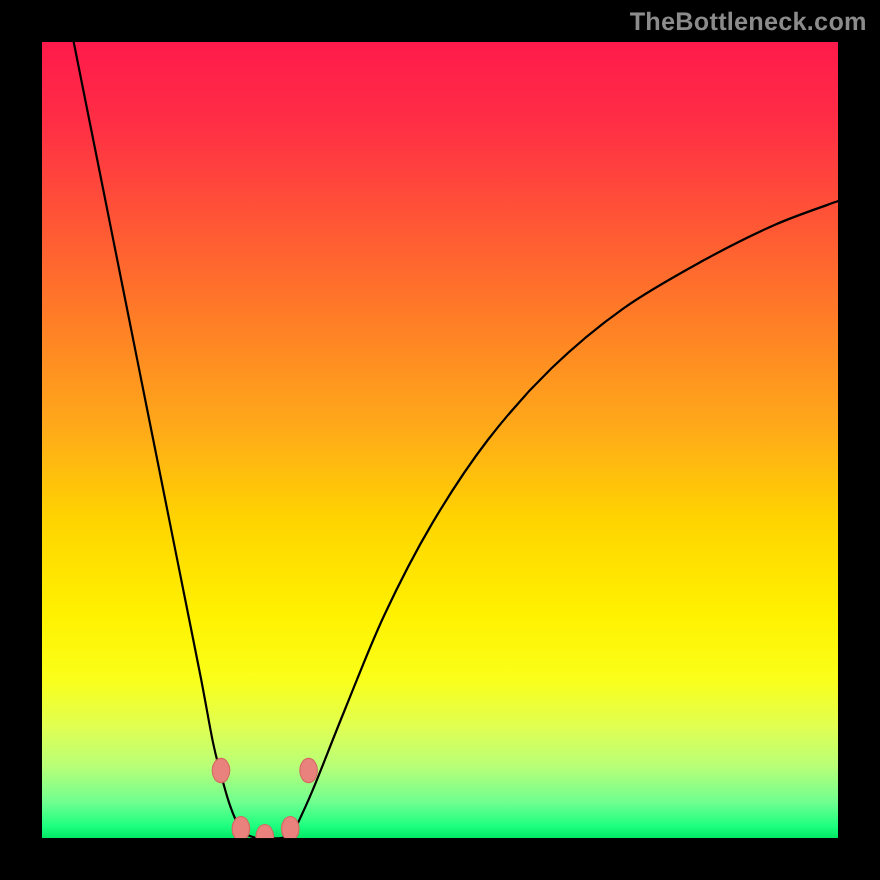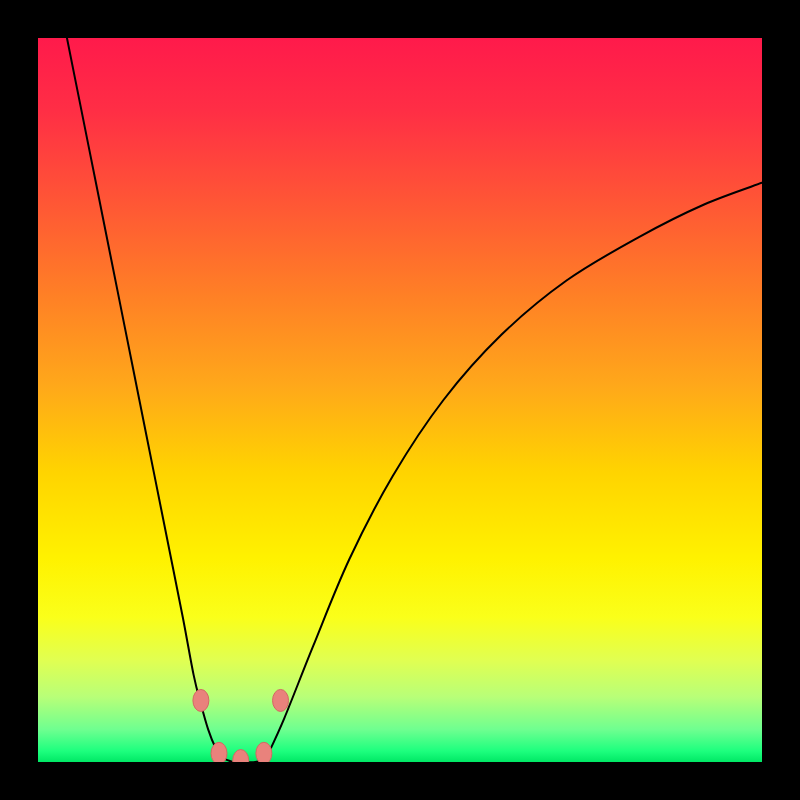--- a/index.html
+++ b/index.html
@@ -80,13 +80,14 @@
       <path id="curve-path" fill="none" stroke="#000000" stroke-width="2" stroke-linecap="round" stroke-linejoin="round" d="M 28.96 0.00 C 31.37 12.07, 38.61 48.27, 43.44 72.40 C 48.27 96.53, 53.09 120.67, 57.92 144.80 C 62.75 168.93, 67.57 193.07, 72.40 217.20 C 77.23 241.33, 82.05 265.47, 86.88 289.60 C 91.71 313.73, 96.53 337.87, 101.36 362.00 C 106.19 386.13, 111.01 410.27, 115.84 434.40 C 120.67 458.53, 125.49 482.67, 130.32 506.80 C 135.15 530.93, 140.58 557.48, 144.80 579.20 C 149.02 600.92, 152.64 622.64, 155.66 637.12 C 158.68 651.60, 160.49 657.03, 162.90 666.08 C 165.31 675.13, 167.73 684.18, 170.14 691.42 C 172.55 698.66, 174.97 704.69, 177.38 709.52 C 179.79 714.35, 183.41 718.57, 184.62 720.38 C 185.83 722.19, 182.81 719.78, 184.62 720.38 C 186.43 720.98, 191.86 723.40, 195.48 724.00 C 199.10 724.60, 202.72 724.00, 206.34 724.00 C 209.96 724.00, 213.58 724.60, 217.20 724.00 C 220.82 723.40, 226.25 720.98, 228.06 720.38 C 229.87 719.78, 225.04 727.02, 228.06 720.38 C 231.08 713.74, 238.32 699.26, 246.16 680.56 C 254.00 661.86, 264.26 634.71, 275.12 608.16 C 285.98 581.61, 298.05 549.64, 311.32 521.28 C 324.59 492.92, 339.07 464.57, 354.76 438.02 C 370.45 411.47, 387.34 385.53, 405.44 362.00 C 423.54 338.47, 442.85 316.75, 463.36 296.84 C 483.87 276.93, 505.59 258.83, 528.52 242.54 C 551.45 226.25, 577.99 211.77, 600.92 199.10 C 623.85 186.43, 645.57 175.57, 666.08 166.52 C 686.59 157.47, 714.35 148.42, 724.00 144.80"></path>
       <g id="markers">
           <ellipse cx="162.90" cy="662.46" rx="8" ry="11" fill="#e9827c" stroke="#d46863" stroke-width="1"></ellipse>
           <ellipse cx="181.00" cy="715.31" rx="8" ry="11" fill="#e9827c" stroke="#d46863" stroke-width="1"></ellipse>
           <ellipse cx="202.72" cy="722.55" rx="8" ry="11" fill="#e9827c" stroke="#d46863" stroke-width="1"></ellipse>
           <ellipse cx="225.89" cy="715.31" rx="8" ry="11" fill="#e9827c" stroke="#d46863" stroke-width="1"></ellipse>
           <ellipse cx="242.54" cy="662.46" rx="8" ry="11" fill="#e9827c" stroke="#d46863" stroke-width="1"></ellipse>
         </g>
     </svg>
   </div>
+  <div class="watermark">TheBottleneck.com</div>
 </div>
 
 </body></html>

